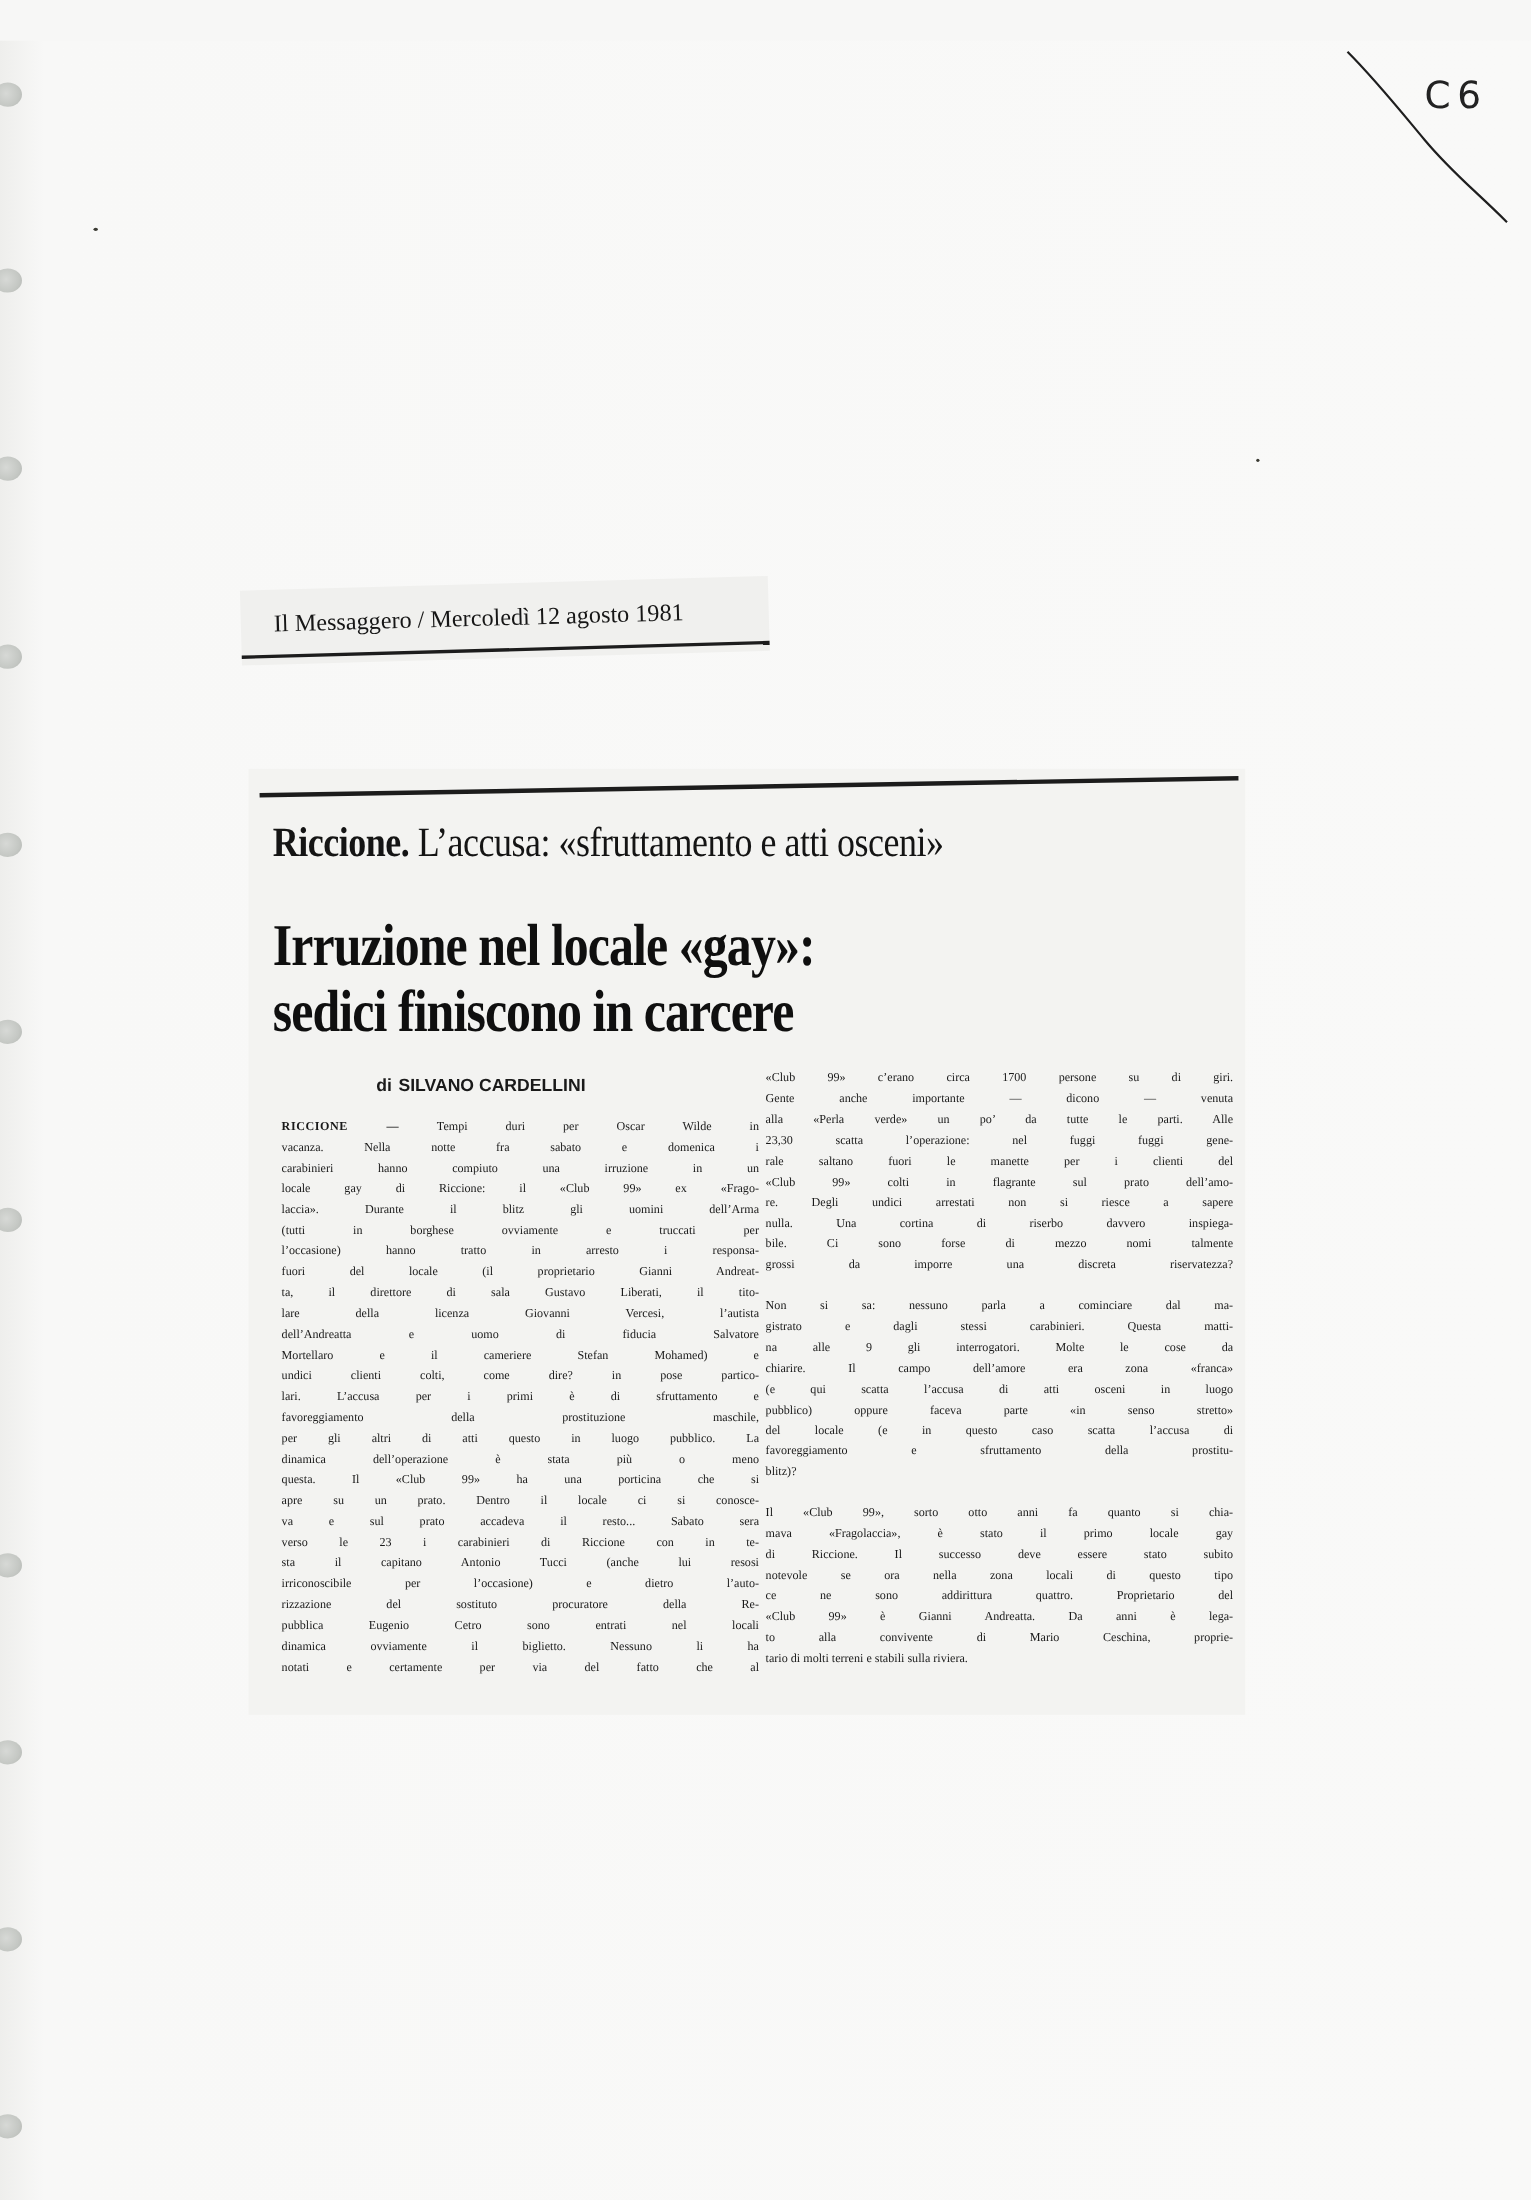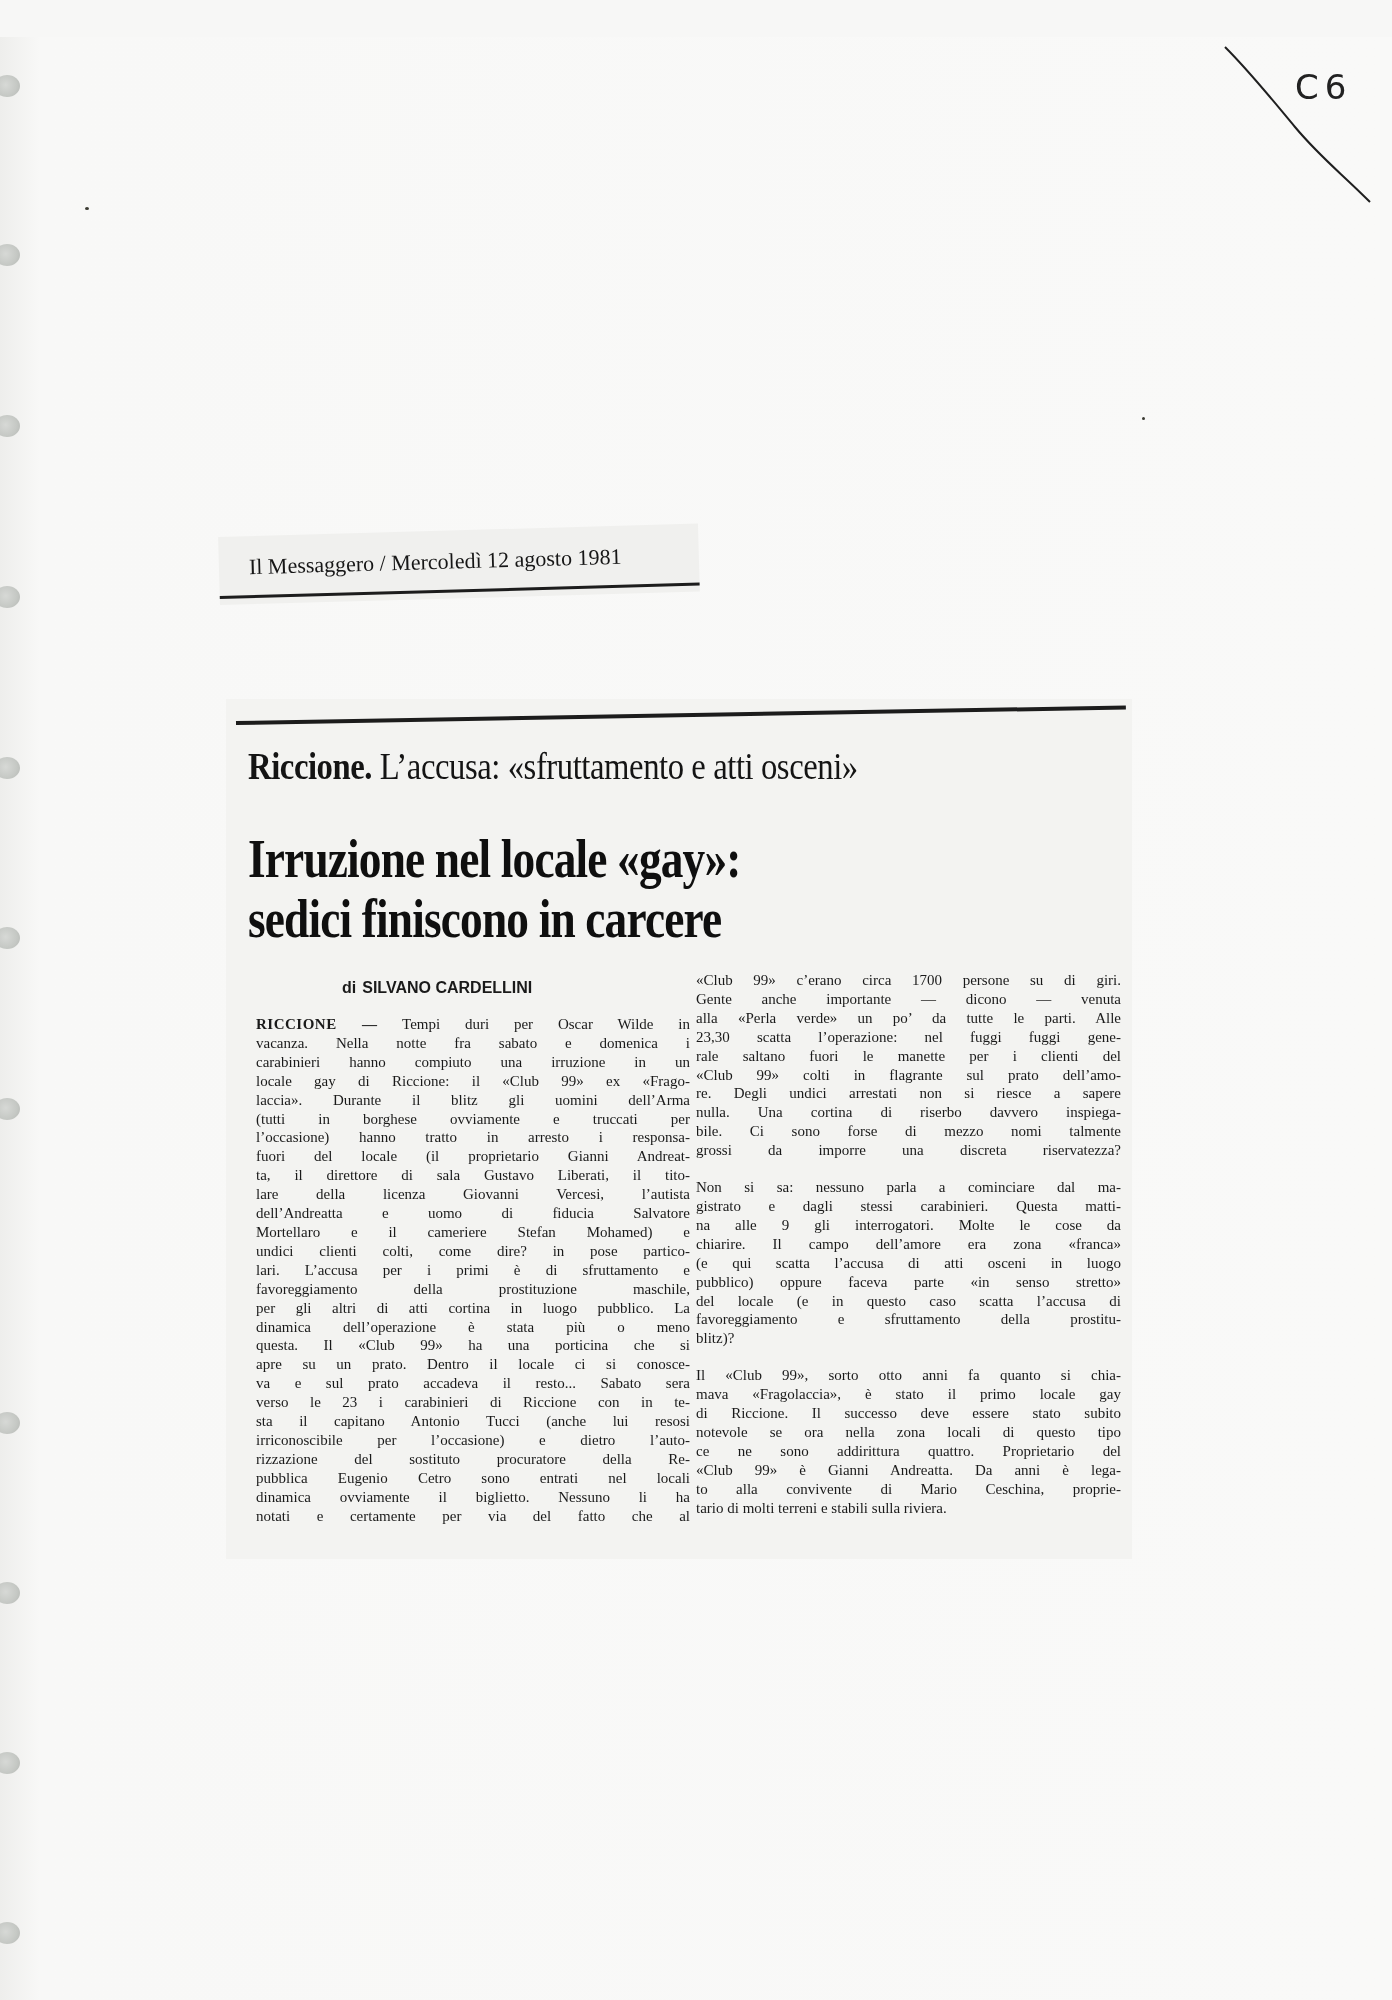--- a/index.html
+++ b/index.html
@@ -78,21 +78,21 @@
   .byline {
     position: absolute; left: 116px; top: 280px;
     font-family: "Liberation Sans", sans-serif; font-weight: bold;
     font-size: 16px; color: #1a1a1a; white-space: nowrap;
   }
   .byline .di { font-weight: bold; font-size: 16px; margin-right: 6px; }
 
   .col {
     position: absolute;
     font-family: "Liberation Serif", serif;
-    font-size: 15px; line-height: 18.9px; color: #1a1a1a;
+    font-size: 11px; line-height: 18.9px; color: #1a1a1a;
   }
   .col-left { left: 30px; top: 316px; width: 434px; }
   .col-right { left: 470px; top: 272px; width: 425px; }
   .line { white-space: nowrap; display: block; text-align: justify; text-align-last: justify; }
   .line.last { text-align-last: left; }
   .para-gap { height: 18px; }
   .dateline { font-weight: bold; letter-spacing: 0.5px; }
 </style>
 </head>
 <body>
@@ -149,21 +149,21 @@
       <span class="line">(tutti in borghese ovviamente e truccati per</span>
       <span class="line">l’occasione) hanno tratto in arresto i responsa-</span>
       <span class="line">fuori del locale (il proprietario Gianni Andreat-</span>
       <span class="line">ta, il direttore di sala Gustavo Liberati, il tito-</span>
       <span class="line">lare della licenza Giovanni Vercesi, l’autista</span>
       <span class="line">dell’Andreatta e uomo di fiducia Salvatore</span>
       <span class="line">Mortellaro e il cameriere Stefan Mohamed) e</span>
       <span class="line">undici clienti colti, come dire? in pose partico-</span>
       <span class="line">lari. L’accusa per i primi è di sfruttamento e</span>
       <span class="line">favoreggiamento della prostituzione maschile,</span>
-      <span class="line">per gli altri di atti cortina in luogo pubblico. La</span>
+      <span class="line">per gli altri di atti questo in luogo pubblico. La</span>
       <span class="line">dinamica dell’operazione è stata più o meno</span>
       <span class="line">questa. Il «Club 99» ha una porticina che si</span>
       <span class="line">apre su un prato. Dentro il locale ci si conosce-</span>
       <span class="line">va e sul prato accadeva il resto... Sabato sera</span>
       <span class="line">verso le 23 i carabinieri di Riccione con in te-</span>
       <span class="line">sta il capitano Antonio Tucci (anche lui resosi</span>
       <span class="line">irriconoscibile per l’occasione) e dietro l’auto-</span>
       <span class="line">rizzazione del sostituto procuratore della Re-</span>
       <span class="line">pubblica Eugenio Cetro sono entrati nel locali</span>
       <span class="line">dinamica ovviamente il biglietto. Nessuno li ha</span>

